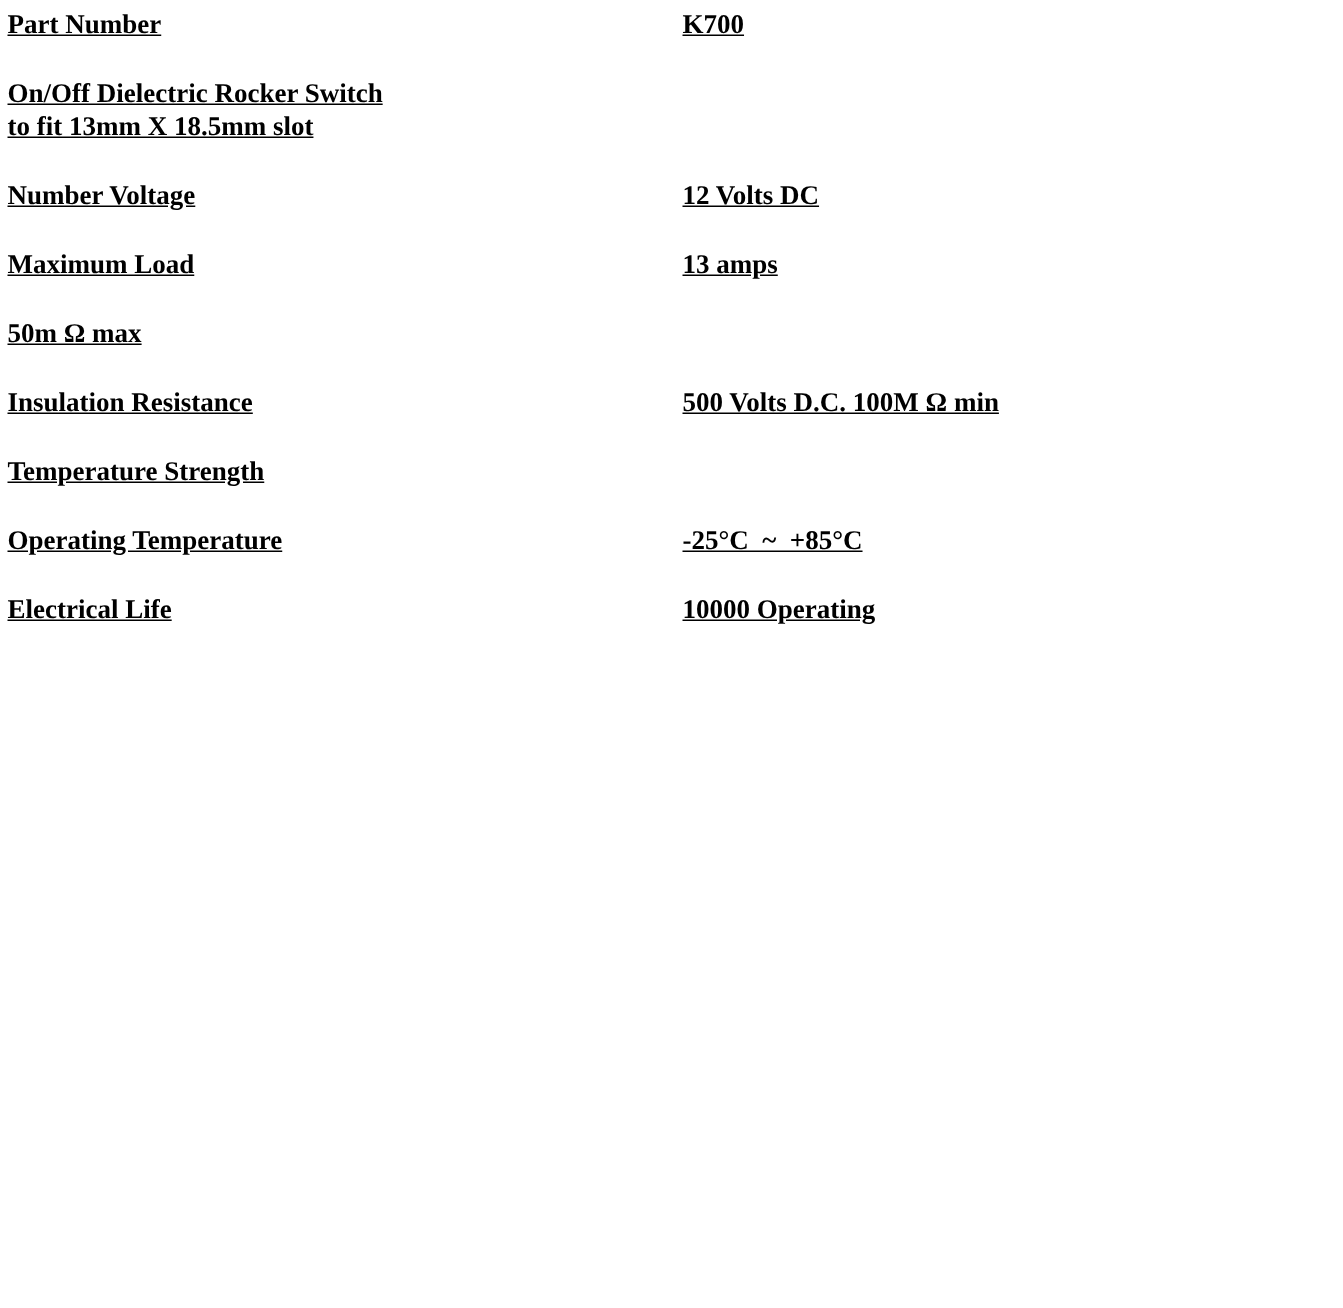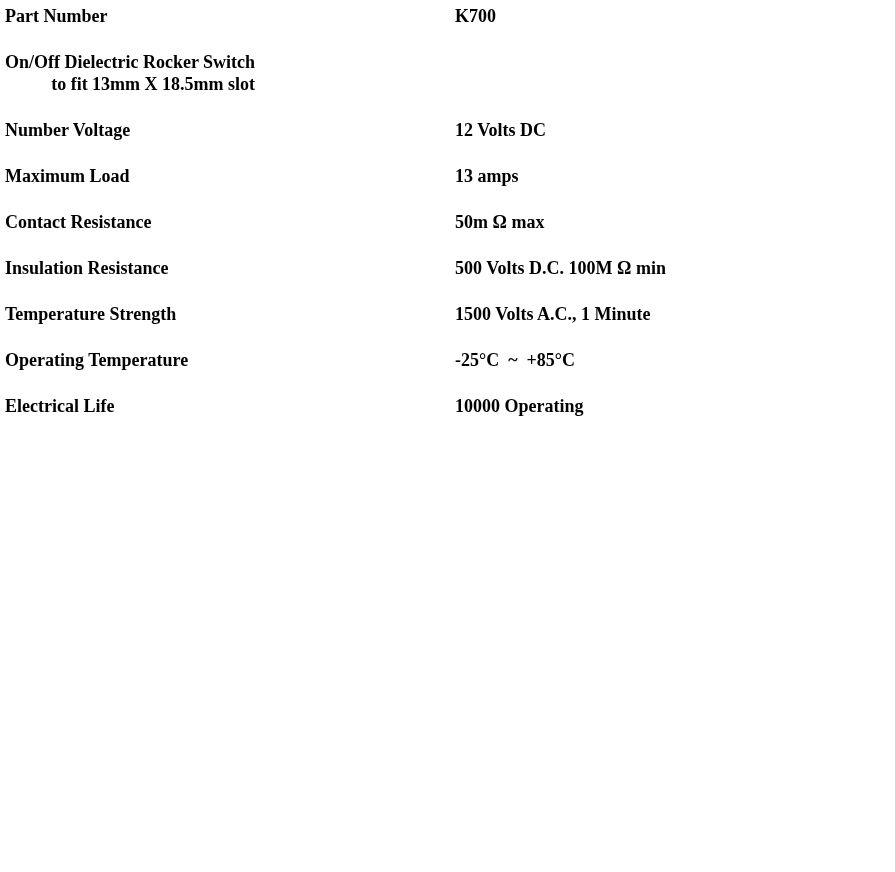--- a/index.html
+++ b/index.html
@@ -4,32 +4,32 @@
 <style>
   html,body{margin:0;padding:0;background:#ffffff;}
   #page{
     position:relative;
     width:895px;height:872px;
     background:#ffffff;
     overflow:hidden;
     font-family:"Liberation Serif", serif;
   }
   #specs{
-    position:absolute;left:5px;top:5px;width:880px;
+    position:absolute;left:5px;top:5px;width:880px;text-decoration:underline;
   }
   .spec-row{
     display:flex;
     margin-bottom:24px;
     font-weight:bold;
     font-size:18px;
     line-height:22px;
     color:#000000;
   }
   .spec-label{width:450px;flex:0 0 450px;}
-  .spec-value{white-space:pre-wrap;text-align:right;}
+  .spec-value{white-space:pre-wrap;}
   #drawing-wrap{
     position:absolute;left:325px;top:570px;width:235px;height:272px;
   }
   svg text{
     font-family:"DejaVu Sans", sans-serif;
     font-size:13px;
     fill:#333333;
   }
 </style>
 </head>
@@ -50,30 +50,28 @@
     </div>
     <div class="spec-row">
       <div class="spec-label">Number Voltage</div>
       <div class="spec-value">12 Volts DC</div>
     </div>
     <div class="spec-row">
       <div class="spec-label">Maximum Load</div>
       <div class="spec-value">13 amps</div>
     </div>
     <div class="spec-row">
-      <div class="spec-label">Contact Resistance</div>
       <div class="spec-value">50m Ω max</div>
     </div>
     <div class="spec-row">
       <div class="spec-label">Insulation Resistance</div>
       <div class="spec-value">500 Volts D.C. 100M Ω min</div>
     </div>
     <div class="spec-row">
       <div class="spec-label">Temperature Strength</div>
-      <div class="spec-value">1500 Volts A.C., 1 Minute</div>
     </div>
     <div class="spec-row">
       <div class="spec-label">Operating Temperature</div>
       <div class="spec-value">-25°C  ~  +85°C</div>
     </div>
     <div class="spec-row">
       <div class="spec-label">Electrical Life</div>
       <div class="spec-value">10000 Operating</div>
     </div>
   </div>

